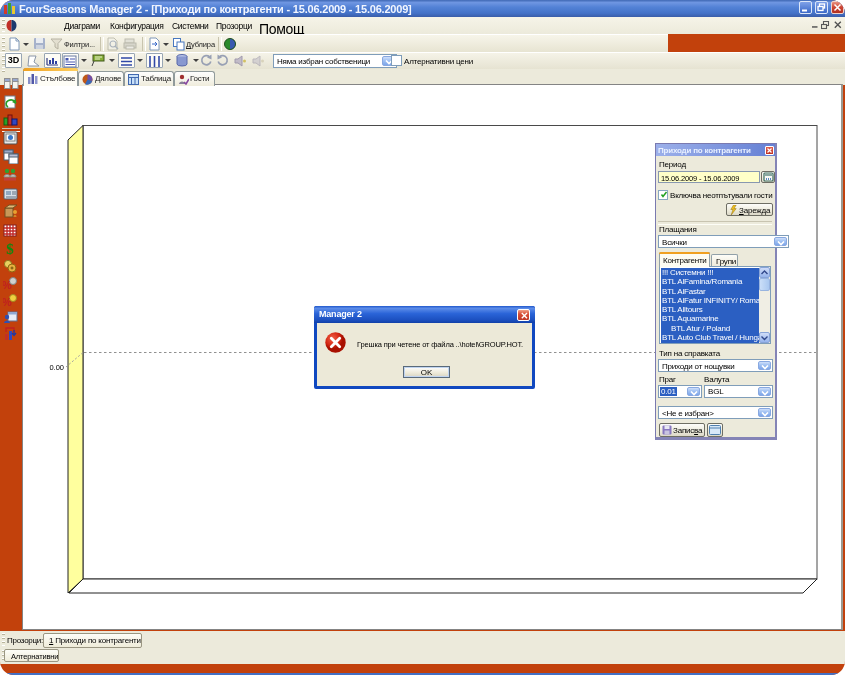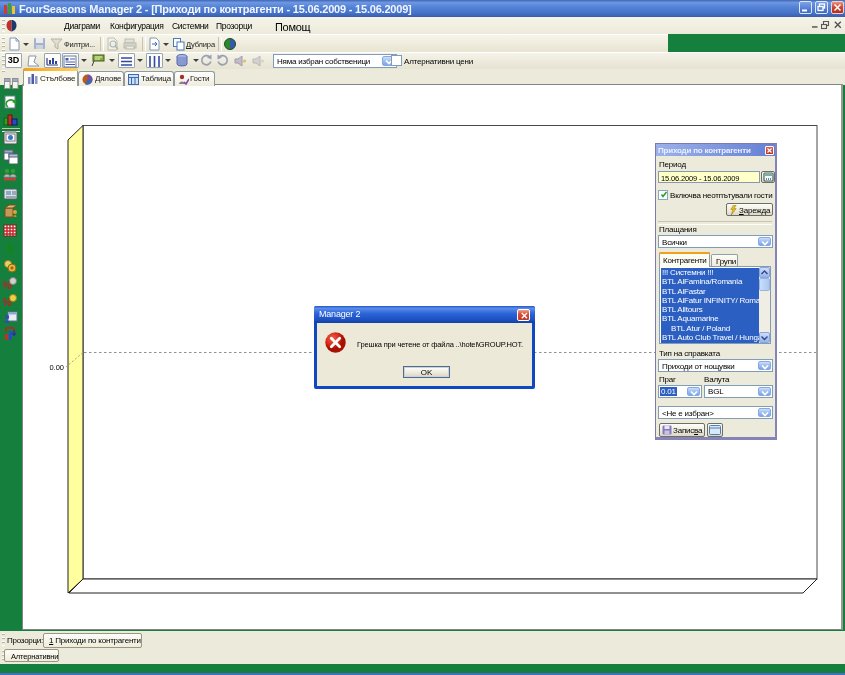--- a/index.html
+++ b/index.html
@@ -1,16 +1,16 @@
 <!DOCTYPE html>
 <html><head>
 <meta charset="utf-8">
 <style>
 html,body{margin:0;padding:0;}
-#win{position:relative;width:845px;height:675px;background:#15803d;font-family:"Liberation Sans",sans-serif;overflow:hidden;}
+#win{position:relative;width:845px;height:675px;background:#c2410c;font-family:"Liberation Sans",sans-serif;overflow:hidden;border-radius:14px;}
 .abs{position:absolute;}
 svg{display:block;}
 .t8{font-size:8px;letter-spacing:-0.2px;color:#000;white-space:nowrap;}
 .t75{font-size:7.5px;letter-spacing:-0.15px;color:#000;white-space:nowrap;}
 .grip{position:absolute;left:2px;width:3px;background-image:repeating-linear-gradient(180deg,#fff 0 1px,#b9b59c 1px 2px,transparent 2px 4px);}
 .tbsep{position:absolute;width:2px;border-left:1px solid #c8c4ae;border-right:1px solid #fff;}
 .ddarr{position:absolute;width:0;height:0;border-left:3px solid transparent;border-right:3px solid transparent;border-top:3.5px solid #404040;}
 .tab{position:absolute;background:linear-gradient(#fefefe,#efecdc);border:1px solid #919b9c;border-bottom:none;border-radius:3px 3px 0 0;font-size:8px;letter-spacing:-0.2px;color:#1a1a1a;white-space:nowrap;}
 .combo{position:absolute;background:#fff;border:1px solid #7f9db9;font-size:8px;letter-spacing:-0.2px;color:#000;white-space:nowrap;}
 .comboarr{position:absolute;right:1px;top:1px;bottom:1px;width:13px;background:linear-gradient(#cfdffA,#9fc0f2 45%,#7ea6ea);border:1px solid #88a8e0;border-radius:2px;box-sizing:border-box;}
@@ -52,21 +52,21 @@
   <div class="grip" style="top:2px;height:13px;"></div>
   <svg class="abs" style="left:5px;top:2px" width="13" height="13">
         <path d="M6.5 1 C3 1 1.5 3.5 1.5 6.5 C1.5 10 4 12 6.5 12.5 Z" fill="#c03028"></path>
         <path d="M6.5 1 C10 1 11.5 3.5 11.5 6.5 C11.5 10 9 12 6.5 12.5 Z" fill="#1c3a6e"></path>
       </svg>
   <span class="abs" style="left:21px;top:4px;font-size:14px;letter-spacing:-0.3px;margin-top:36px;">Справки</span>
   <span class="abs" style="left:64px;top:4px;font-size:8.5px;letter-spacing:-0.3px;">Диаграми</span>
   <span class="abs" style="left:110px;top:4px;font-size:8.5px;letter-spacing:-0.3px;">Конфигурация</span>
   <span class="abs" style="left:172px;top:4px;font-size:8.5px;letter-spacing:-0.3px;">Системни</span>
   <span class="abs" style="left:216px;top:4px;font-size:8.5px;letter-spacing:-0.3px;">Прозорци</span>
-  <span class="abs" style="left:275px;top:4px;font-size:11px;letter-spacing:-0.3px;">Помощ</span>
+  <span class="abs" style="left:259px;top:4px;font-size:14px;letter-spacing:-0.3px;">Помощ</span>
   <svg class="abs" style="left:812px;top:4px" width="8" height="8">
         <rect x="0" y="5.2" width="5.5" height="1.5" fill="#585858"></rect>
       </svg>
   <svg class="abs" style="left:821px;top:4px" width="9" height="9">
         <rect x="2.5" y="0.5" width="5" height="4" fill="none" stroke="#585858" stroke-width="1.1"></rect>
         <rect x="0.5" y="3.5" width="5" height="4" fill="#eceadb" stroke="#585858" stroke-width="1.1"></rect>
       </svg>
   <svg class="abs" style="left:834px;top:4px" width="8" height="8">
         <path d="M0.8 0.8 L6.8 6.8 M6.8 0.8 L0.8 6.8" stroke="#505050" stroke-width="1.3"></path>
       </svg>
@@ -350,21 +350,21 @@
       </div>
   <span class="abs t8" style="left:14px;top:46.5px;">Включва неотпътували гости</span>
   <div class="btn3" style="left:70px;top:59px;width:47px;height:13px;box-sizing:border-box;">
         <svg width="9" height="10" style="position:absolute;left:2px;top:0.5px">
           <path d="M4.5 0 L1.8 4.5 L4 4.5 L2.2 10 L7.2 3.6 L5 3.6 L7.2 0 Z" fill="#f0c020" stroke="#907010" stroke-width="0.5"></path>
         </svg>
         <span style="position:absolute;left:12px;top:1.5px;"><u>З</u>арежда</span>
       </div>
   <div class="abs" style="left:2px;top:77px;width:114px;height:2px;border-top:1px solid #c8c4b0;border-bottom:1px solid #fdfdf6;"></div>
   <span class="abs t8" style="left:3px;top:81px;">Плащания</span>
-  <div class="combo" style="left:2px;top:91px;width:115px;height:13px;box-sizing:border-box;">
+  <div class="combo" style="left:2px;top:91px;width:131px;height:13px;box-sizing:border-box;">
         <span style="position:absolute;left:3px;top:1.5px;">Всички</span>
         <div class="comboarr">
           <svg class="chev" width="8" height="5">
             <path d="M1 0.5 L4 3.5 L7 0.5" fill="none" stroke="#fff" stroke-width="1.6"></path>
           </svg>
         </div>
       </div>
 
   <div class="abs" style="left:3px;top:107.5px;width:51px;height:15px;background:#fdfcf2;border:1px solid #91a0a8;border-bottom:none;border-radius:2px 2px 0 0;z-index:2;box-sizing:border-box;">
     <div style="position:absolute;left:-1px;top:-1px;right:-1px;height:2px;background:#f0a020;border-radius:2px 2px 0 0;"></div>
@@ -446,21 +446,21 @@
   <div class="btn3" style="left:51px;top:278.5px;width:16px;height:14px;box-sizing:border-box;">
         <svg width="12" height="10" style="position:absolute;left:1px;top:1px">
           <rect x="0.5" y="0.5" width="11" height="9" fill="#d8e8f8" stroke="#5080b0" rx="1"></rect>
           <path d="M0.5 3 L11.5 3" stroke="#5080b0"></path>
         </svg>
       </div>
 </div>
 
 <div class="abs" style="left:314px;top:306px;width:221px;height:83px;background:#ece9d8;border:3px solid #1048c0;box-sizing:border-box;z-index:10;border-radius:2px;">
   <div class="abs" style="left:-3px;top:-3px;width:221px;height:17px;background:linear-gradient(180deg,#2058cc 0%,#5c8ce8 14%,#2a64d8 45%,#1c50c0 82%,#1040a8 100%);border-radius:3px 3px 0 0;">
-    <span class="abs" style="left:5px;top:3px;font-size:9px;letter-spacing:-0.2px;font-weight:normal;color:#fff;">Manager 2</span>
+    <span class="abs" style="left:5px;top:3px;font-size:9px;letter-spacing:-0.2px;font-weight:bold;color:#fff;">Manager 2</span>
     <div class="abs" style="left:203px;top:3px;width:13px;height:12px;background:linear-gradient(#f0a088,#d85038 40%,#c03828);border:1px solid #fff;border-radius:2px;box-sizing:border-box;">
           <svg style="position:absolute;left:1px;top:1px" width="11" height="10">
             <path d="M2.8 2 L8 7.2 M8 2 L2.8 7.2" stroke="#fff" stroke-width="1.4"></path>
           </svg>
         </div>
   </div>
   <svg class="abs" style="left:8px;top:23px" width="21" height="21">
         <defs>
           <radialGradient id="rg" cx="0.35" cy="0.3">
             <stop offset="0" stop-color="#f06048"></stop>

